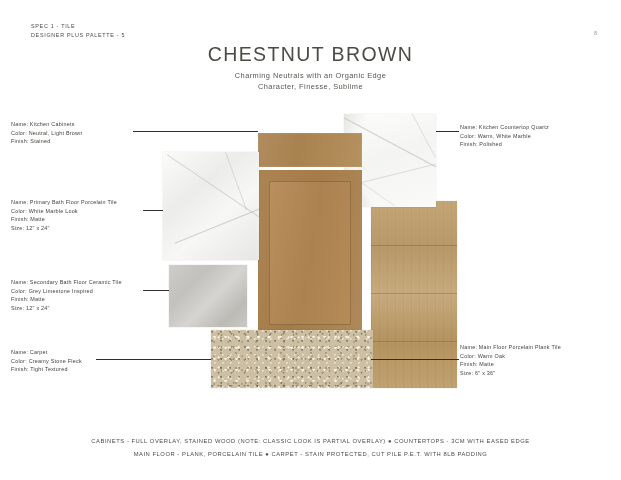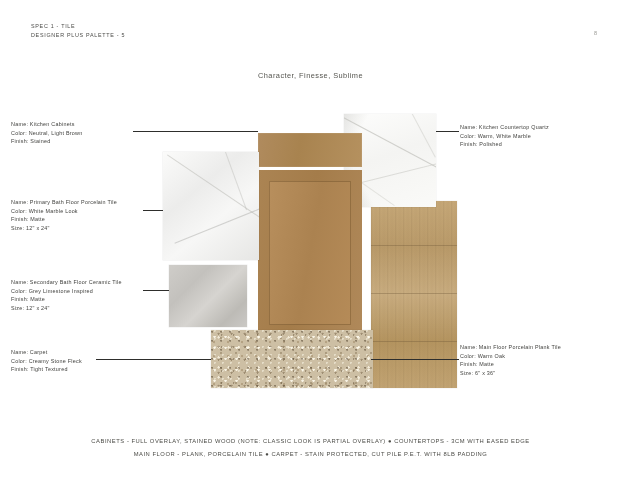--- a/index.html
+++ b/index.html
@@ -174,21 +174,23 @@
 <body>
 
 <div class="page">
 
   <div class="spec-block">
     <div>SPEC 1 - TILE</div>
     <div>DESIGNER PLUS PALETTE - 5</div>
   </div>
   <div class="page-number">8</div>
 
+  <div class="title">CHESTNUT BROWN</div>
   <div class="subtitle">
+    <div>Charming Neutrals with an Organic Edge</div>
     <div>Character, Finesse, Sublime</div>
   </div>
 
   <div class="swatch sw-plank" style="left:371px; top:201px; width:86px; height:187px;">
     <div class="plank-line" style="top:44px;"></div>
     <div class="plank-line" style="top:92px;"></div>
     <div class="plank-line" style="top:140px;"></div>
   </div>
 
   <div class="swatch sw-quartz" style="left:344px; top:114px; width:92px; height:93px;">

